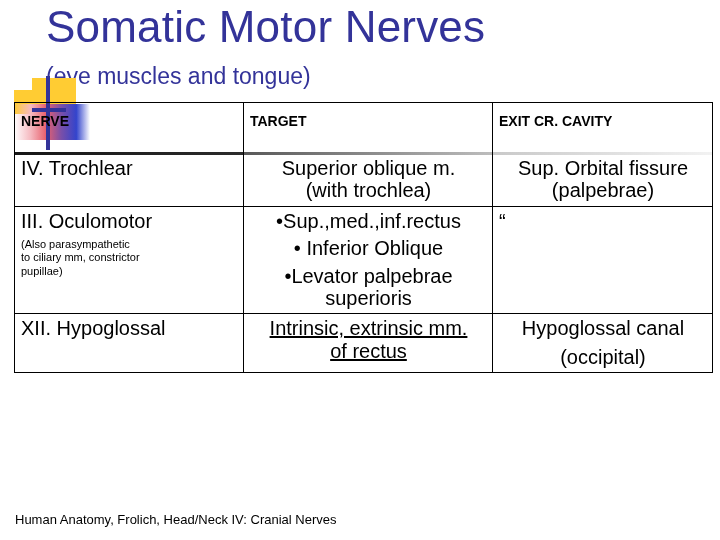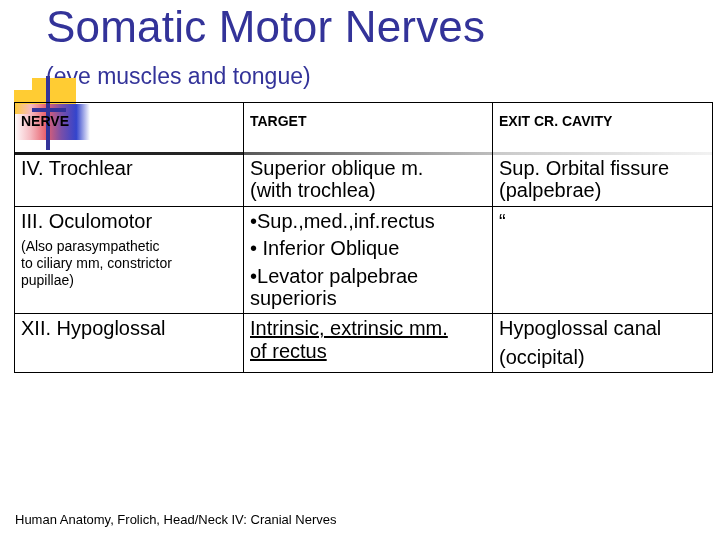--- a/index.html
+++ b/index.html
@@ -144,27 +144,27 @@
   .col-target { width: 249px; }
   .col-exit  { width: 220px; }
 
   .cell-center { text-align: center; }
   .ditto {
     font-size: 20px;
     line-height: 1;
   }
 
   .subnote {
-    font-size: 14px;
+    font-size: 11px;
     line-height: 1.2;
     margin-top: 6px;
     display: block;
     white-space: nowrap;
   }
-  .bulletline { display: block; white-space: nowrap; }
+  .bulletline { display: block; white-space: nowrap; text-align: center; }
   .bulletline.wrapline { white-space: normal; }
 
   .nowrapcell { white-space: nowrap; text-decoration: underline; }
 
   
   #footer-note {
     position: absolute;
     left: 15px;
     top: 512px;
     font-size: 13px;

